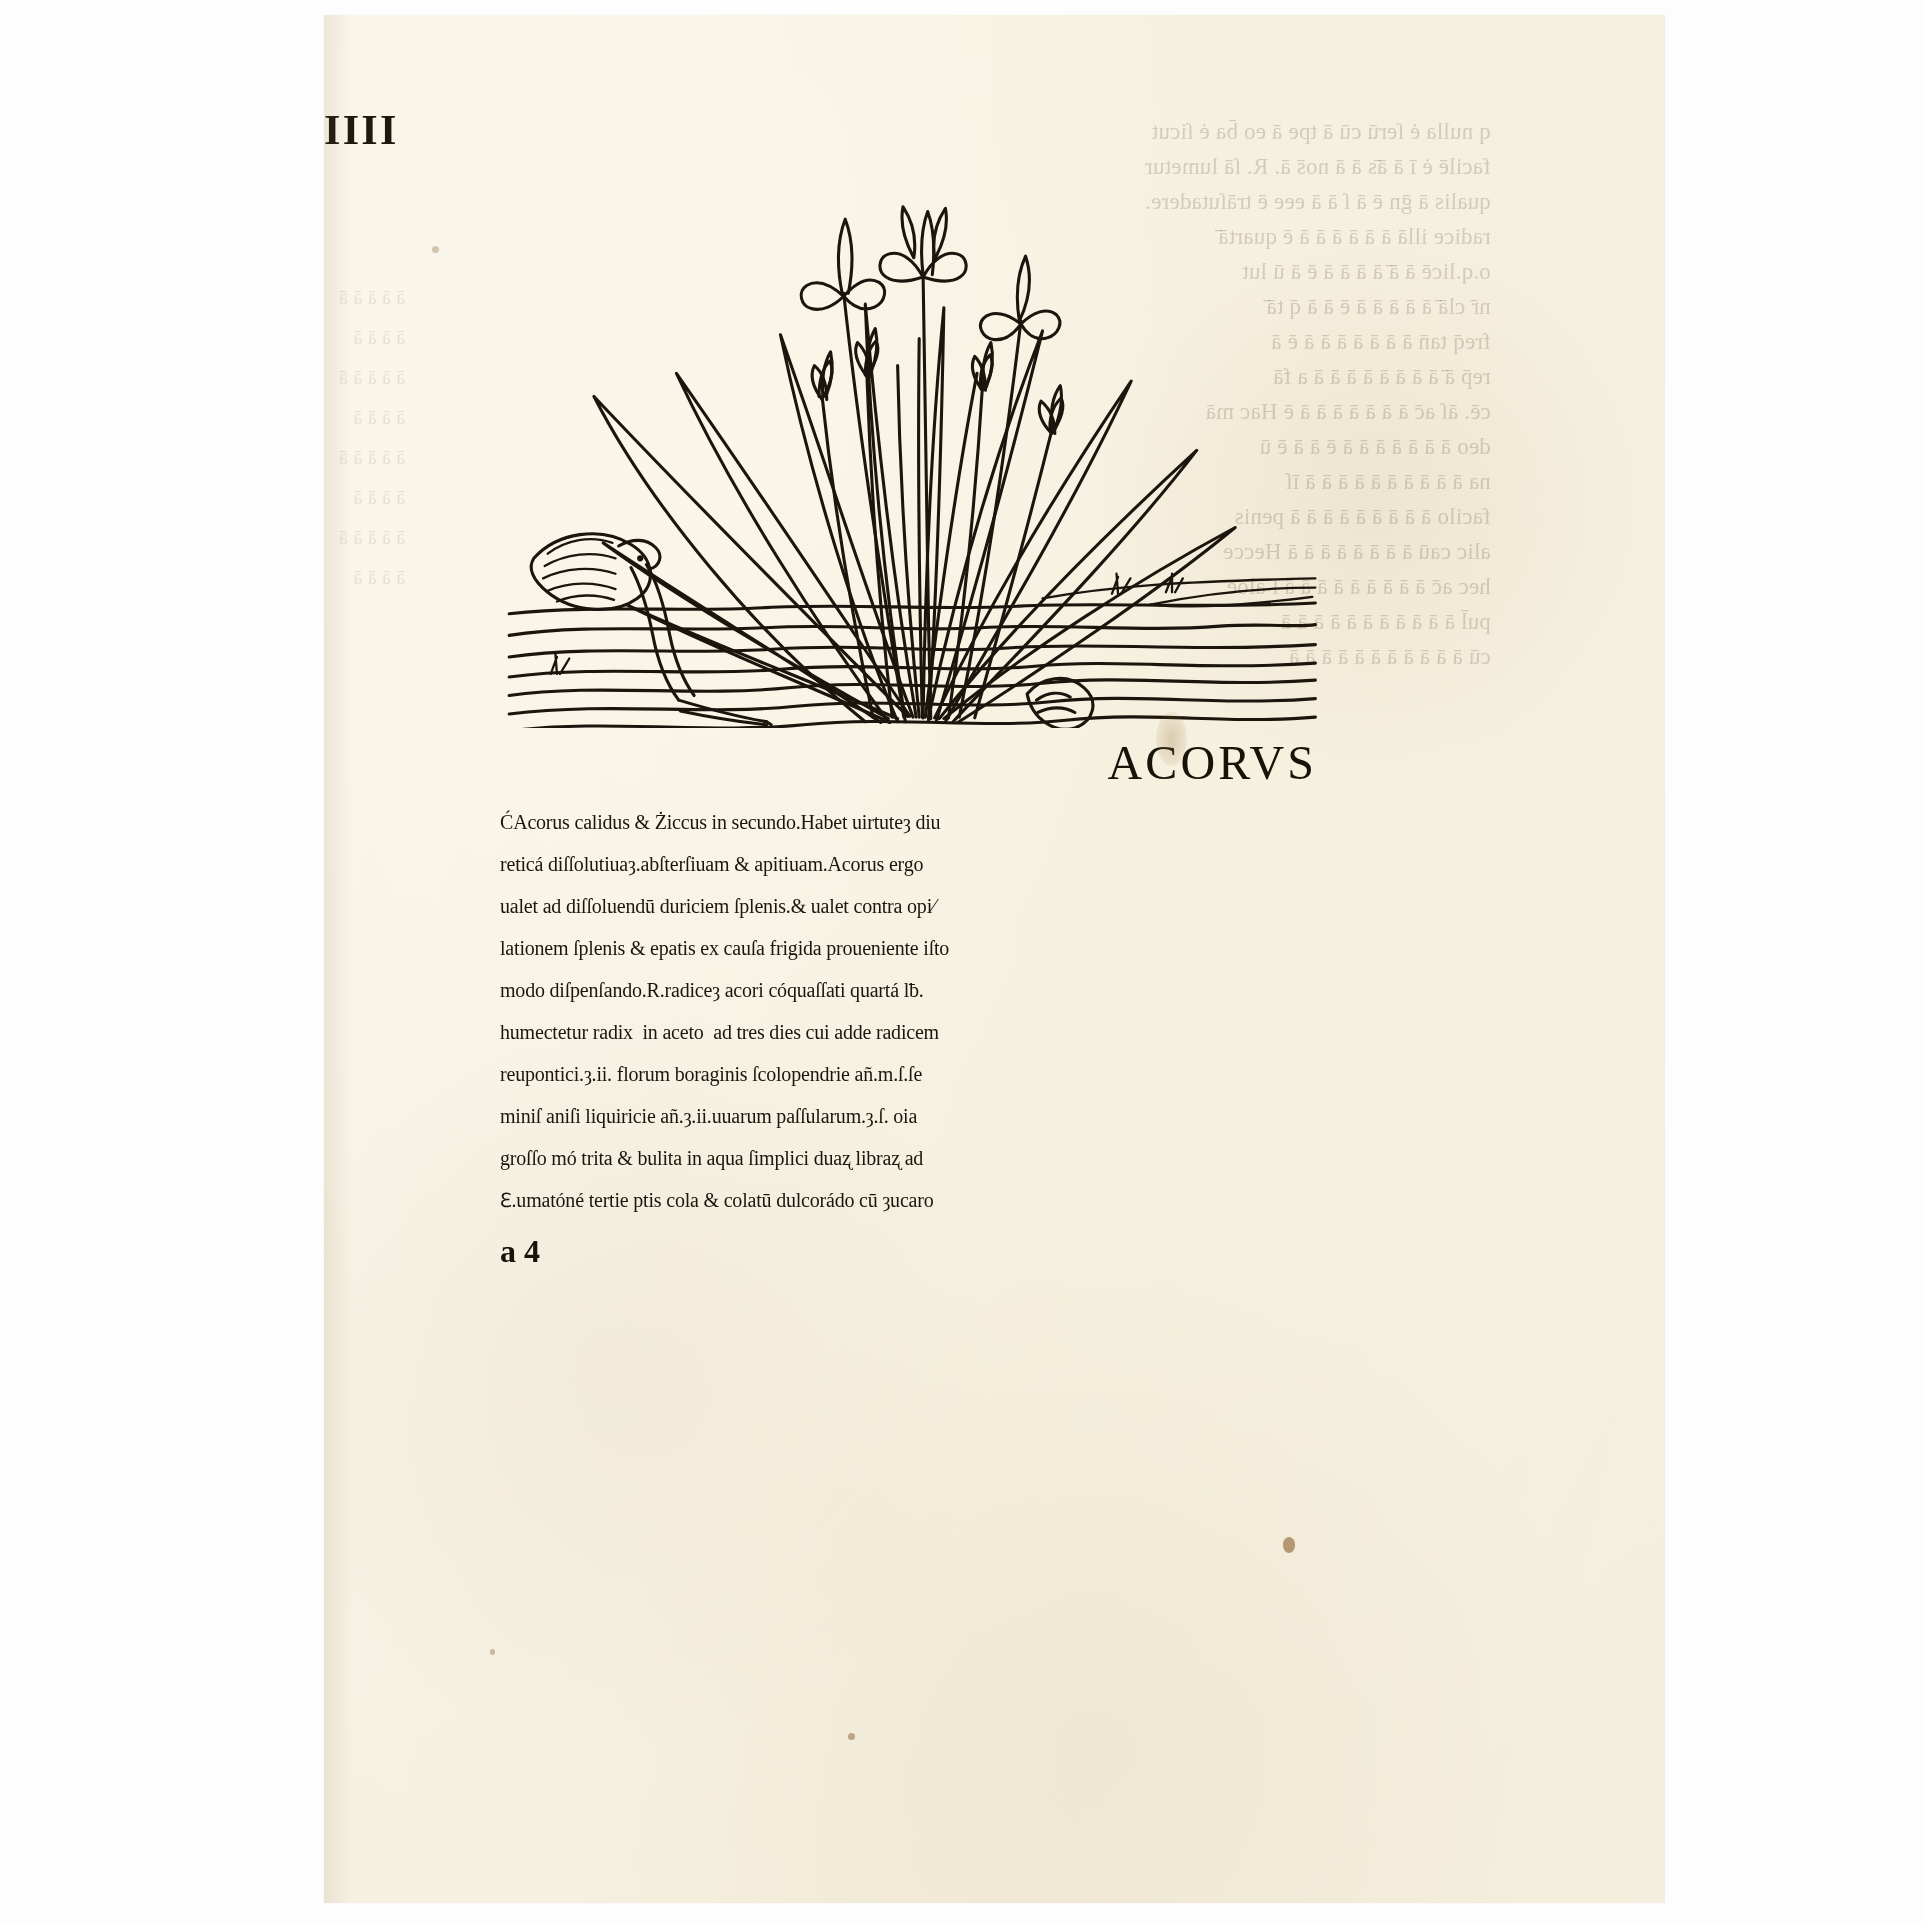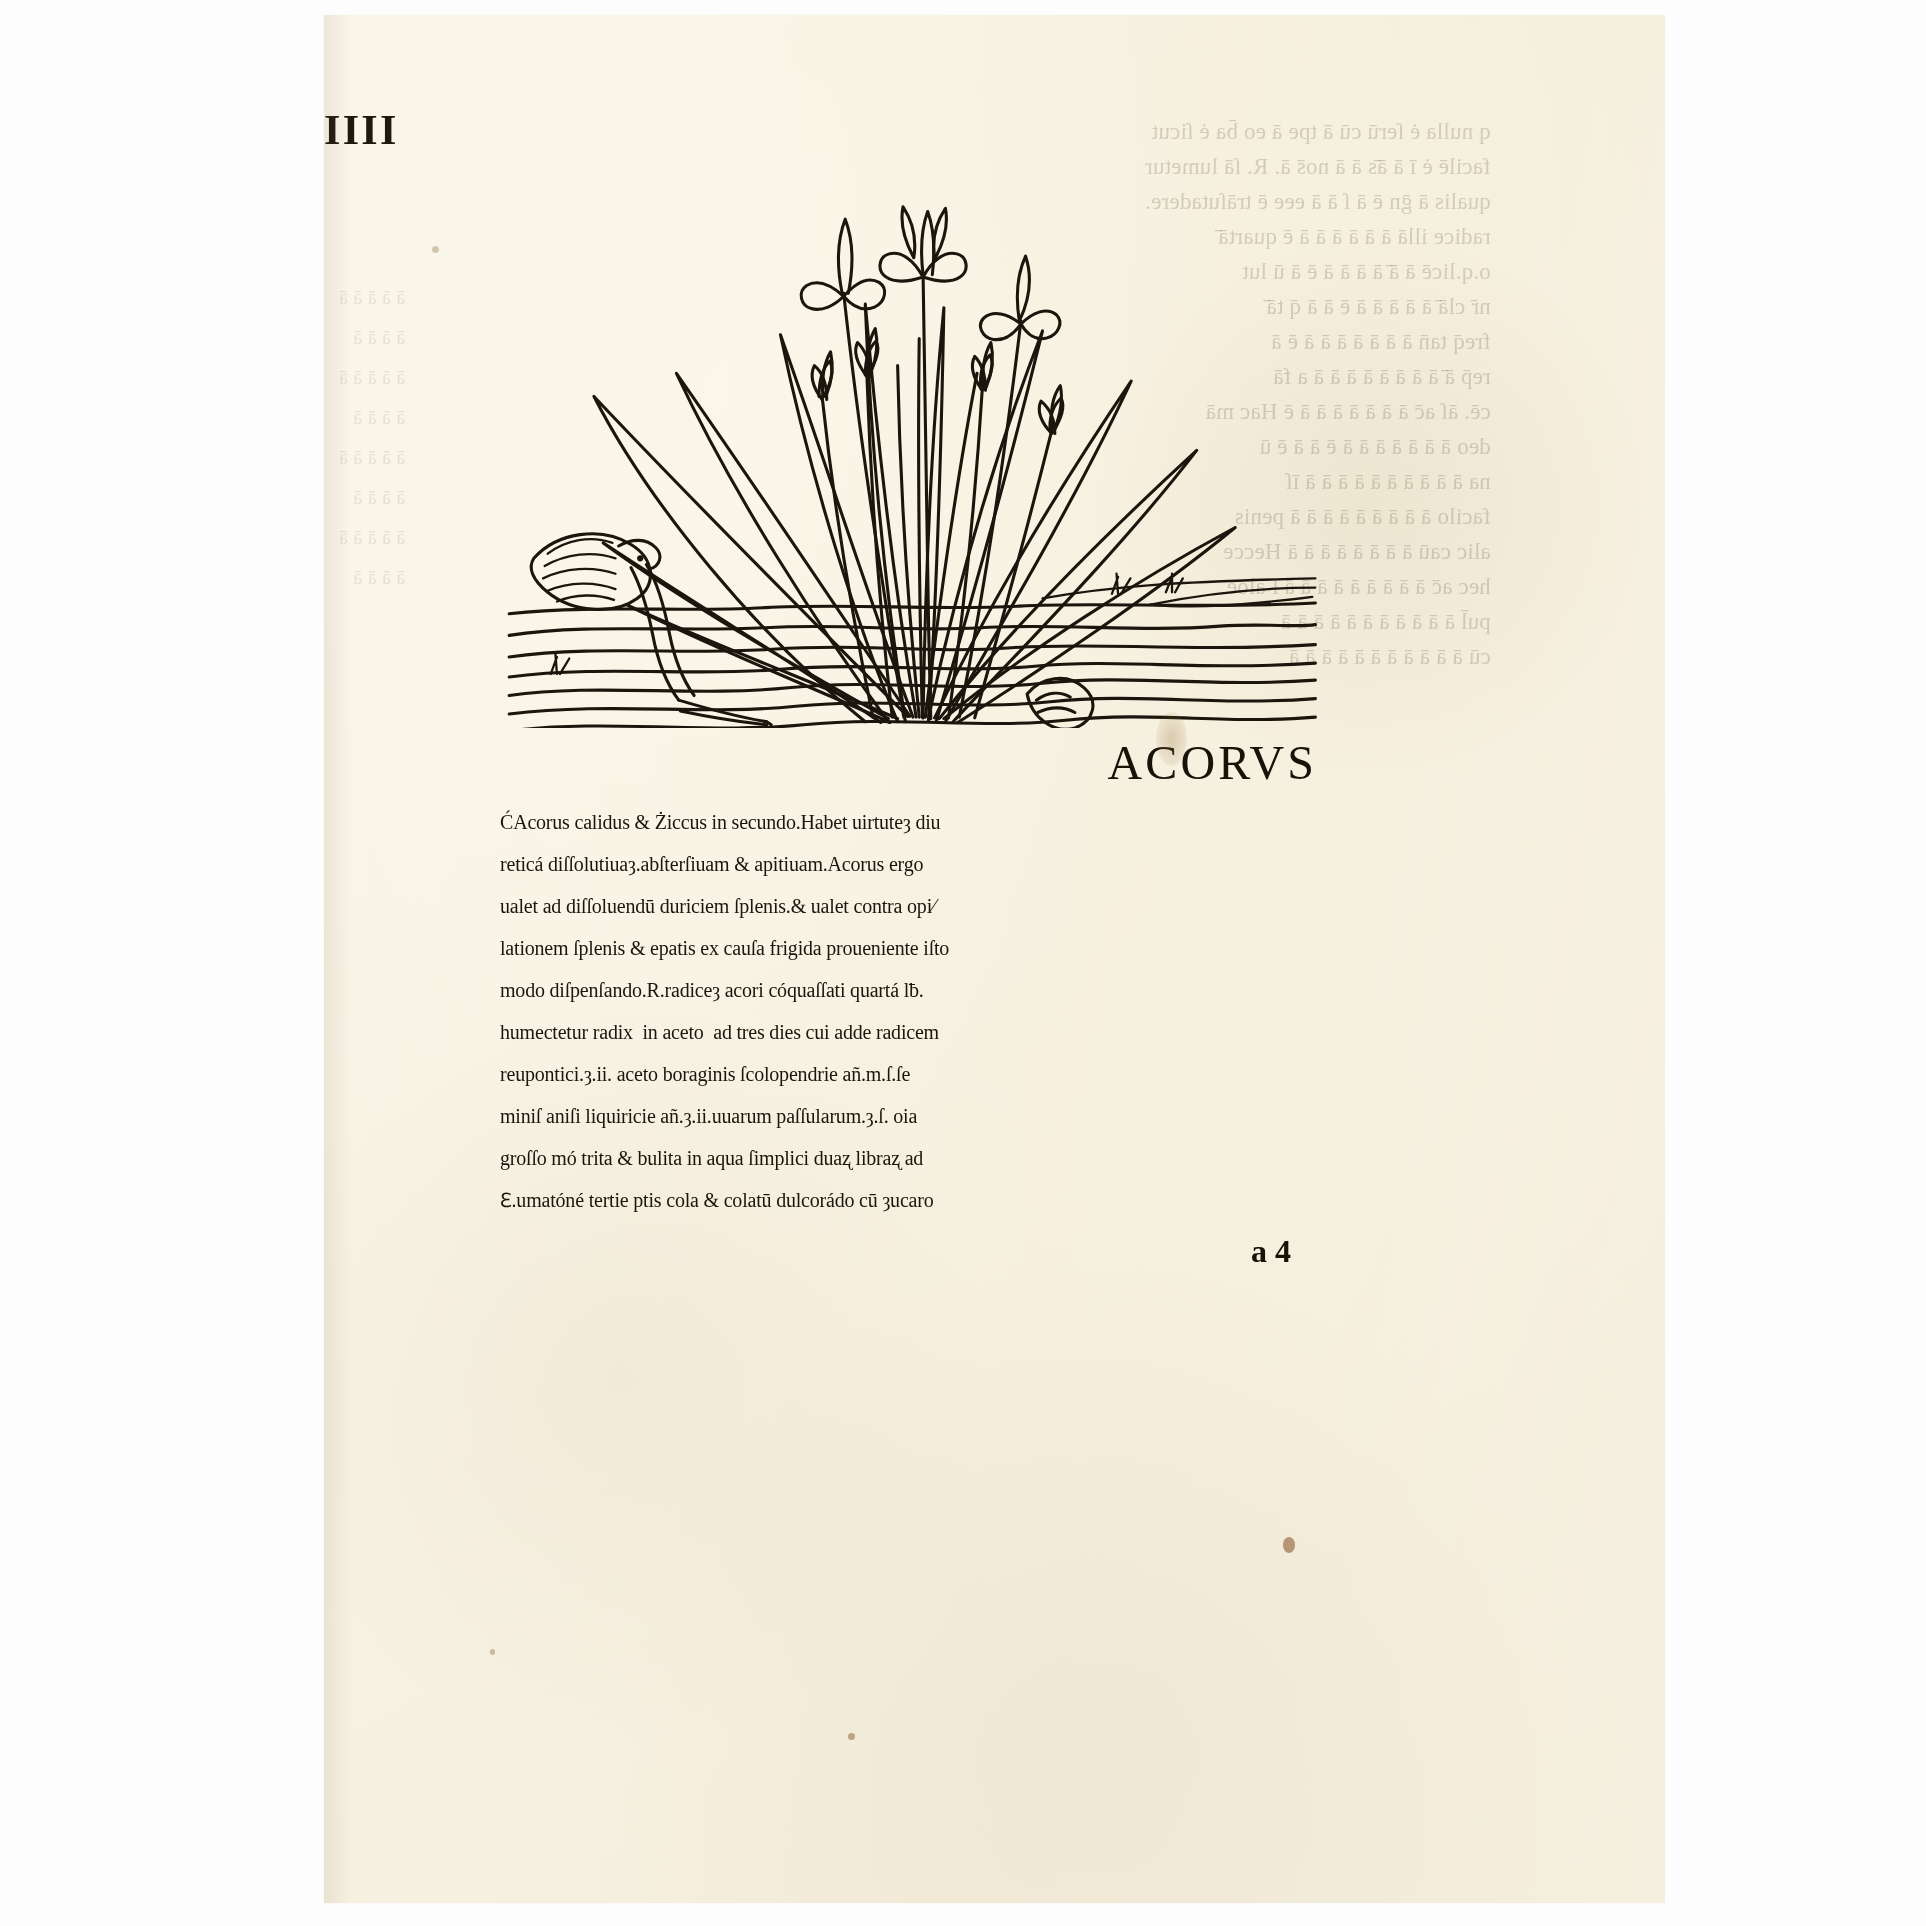--- a/index.html
+++ b/index.html
@@ -111,21 +111,21 @@
   .bodyline {
     font-family: "Liberation Serif", serif;
     font-size: 20px;
     line-height: 42px;
     letter-spacing: -0.2px;
     color: #1b150d;
     white-space: pre;
   }
   #signature {
     margin-top: 12.3px;
-    text-align: right;
+    text-align: left;
     padding-right: 26px;
     font-family: "Liberation Serif", serif;
     font-weight: bold;
     font-size: 32px;
     color: #181208;
   }
 
   
   .foxing {
     position: absolute;
@@ -293,21 +293,21 @@
 
     <div id="textblock">
       <div id="heading">ACORVS</div>
 
       <div class="bodyline">ĆAcorus calidus &amp; Żiccus in secundo.Habet uirtuteȝ diu</div>
       <div class="bodyline">reticá diſſolutiuaȝ.abſterſiuam &amp; apitiuam.Acorus ergo</div>
       <div class="bodyline">ualet ad diſſoluendū duriciem ſplenis.&amp; ualet contra opi⁄</div>
       <div class="bodyline">lationem ſplenis &amp; epatis ex cauſa frigida proueniente iſto</div>
       <div class="bodyline">modo diſpenſando.R.radiceȝ acori cóquaſſati quartá lƀ.</div>
       <div class="bodyline">humectetur radix  in aceto  ad tres dies cui adde radicem</div>
-      <div class="bodyline">reupontici.ȝ.ii. aceto boraginis ſcolopendrie añ.m.ſ.ſe</div>
+      <div class="bodyline">reupontici.ȝ.ii. florum boraginis ſcolopendrie añ.m.ſ.ſe</div>
       <div class="bodyline">miniſ aniſi liquiricie añ.ȝ.ii.uuarum paſſularum.ȝ.ſ. oia</div>
       <div class="bodyline">groſſo mó trita &amp; bulita in aqua ſimplici duaʐ libraʐ ad</div>
       <div class="bodyline">ℇ.umatóné tertie ptis cola &amp; colatū dulcorádo cū ȝucaro</div>
 
       <div id="signature">a 4</div>
     </div>
 
     <div class="foxing" style="left:959px; top:1522px; width:12.3px; height:15.4px; background:rgba(130,80,35,0.55);"></div>
     <div class="foxing" style="left:524px; top:1718px; width:7px; height:7px; background:rgba(120,80,40,0.45);"></div>
     <div class="foxing" style="left:166px; top:1634px; width:5.4px; height:5.4px; background:rgba(120,85,45,0.35);"></div>

